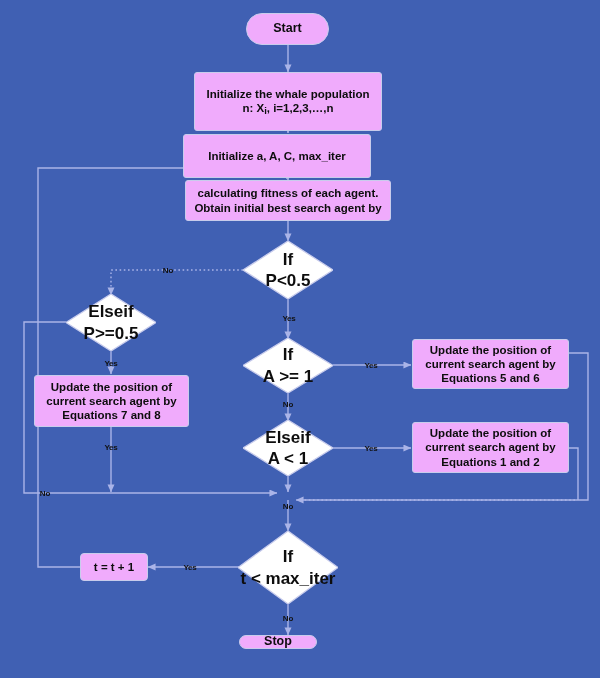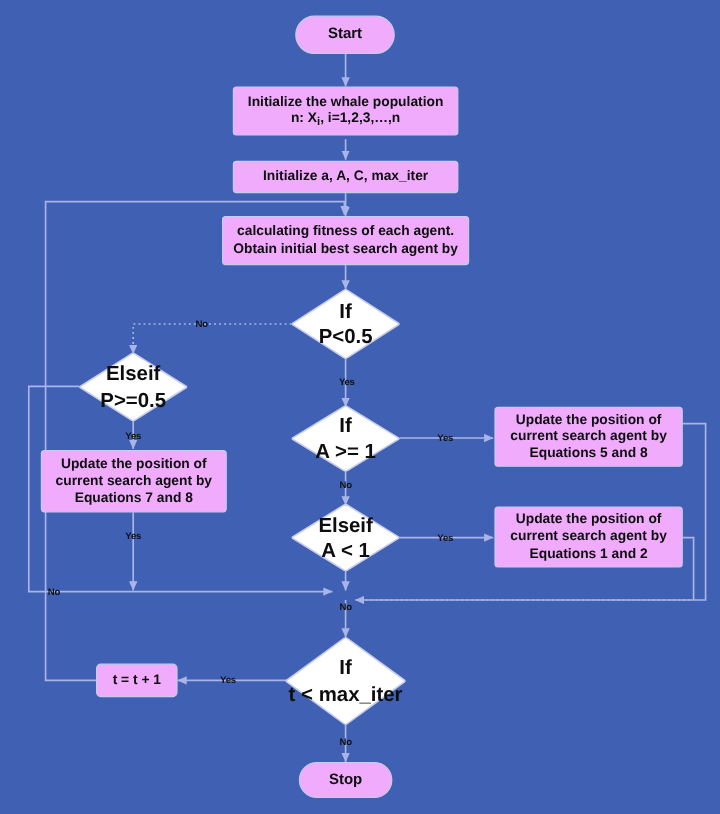--- a/index.html
+++ b/index.html
@@ -114,26 +114,26 @@
       <path d="M243,567 L148,567" marker-end="url(#arrow)"></path>
        Stop --&gt;
       <path d="M288,604 L288,635" marker-end="url(#arrow)"></path>
     </g>
   </svg>
 
   <div class="node stadium" style="left:246px;top:13px;width:83px;height:32px;">
     <span>Start</span>
   </div>
 
-  <div class="node rect" style="left:194px;top:72px;width:188px;height:41px;flex-direction:column;">
+  <div class="node rect" style="left:194px;top:72px;width:188px;height:59px;flex-direction:column;">
     <span>Initialize the whale population</span>
     <span><span>n: X</span><span class="sub">i</span><span>, i=1,2,3,…,n</span></span>
   </div>
 
-  <div class="node rect" style="left:194px;top:134px;width:188px;height:27px;">
+  <div class="node rect" style="left:183px;top:134px;width:188px;height:44px;">
     <span>Initialize a, A, C, max_iter</span>
   </div>
 
   <div class="node rect" style="left:185px;top:180px;width:206px;height:41px;flex-direction:column;">
     <span>calculating fitness of each  agent.</span>
     <span>Obtain initial best search agent by</span>
   </div>
 
   <div class="node diamond" style="left:243px;top:241px;width:90px;height:58px;">
     <svg class="dshape" viewBox="0 0 90 58">
@@ -173,21 +173,21 @@
 
   <div class="node rect" style="left:34px;top:375px;width:155px;height:52px;flex-direction:column;">
     <span>Update the position of</span>
     <span>current search agent by</span>
     <span>Equations 7 and 8</span>
   </div>
 
   <div class="node rect" style="left:412px;top:339px;width:157px;height:50px;flex-direction:column;">
     <span>Update the position of</span>
     <span>current search agent by</span>
-    <span>Equations 5 and 8</span>
+    <span>Equations 5 and 6</span>
   </div>
 
   <div class="node rect" style="left:412px;top:422px;width:157px;height:51px;flex-direction:column;">
     <span>Update the position of</span>
     <span>current search agent by</span>
     <span>Equations 1 and 2</span>
   </div>
 
   <div class="node diamond" style="left:238px;top:531px;width:100px;height:73px;">
     <svg class="dshape" viewBox="0 0 100 73">
@@ -195,21 +195,21 @@
     </svg>
     <div class="dlabel">
       <div><span>If</span><br><span>t &lt; max_iter</span></div>
     </div>
   </div>
 
   <div class="node rect-sm" style="left:80px;top:553px;width:68px;height:28px;">
     <span>t = t + 1</span>
   </div>
 
-  <div class="node stadium" style="left:249px;top:635px;width:78px;height:30px;">
+  <div class="node stadium" style="left:239px;top:635px;width:78px;height:14px;">
     <span>Stop</span>
   </div>
 
   <span class="elabel" style="left:168px;top:270px;">No</span>
   <span class="elabel" style="left:289px;top:318px;">Yes</span>
   <span class="elabel" style="left:111px;top:363px;">Yes</span>
   <span class="elabel" style="left:45px;top:493px;">No</span>
   <span class="elabel" style="left:111px;top:447px;">Yes</span>
   <span class="elabel" style="left:371px;top:365px;">Yes</span>
   <span class="elabel" style="left:288px;top:404px;">No</span>

